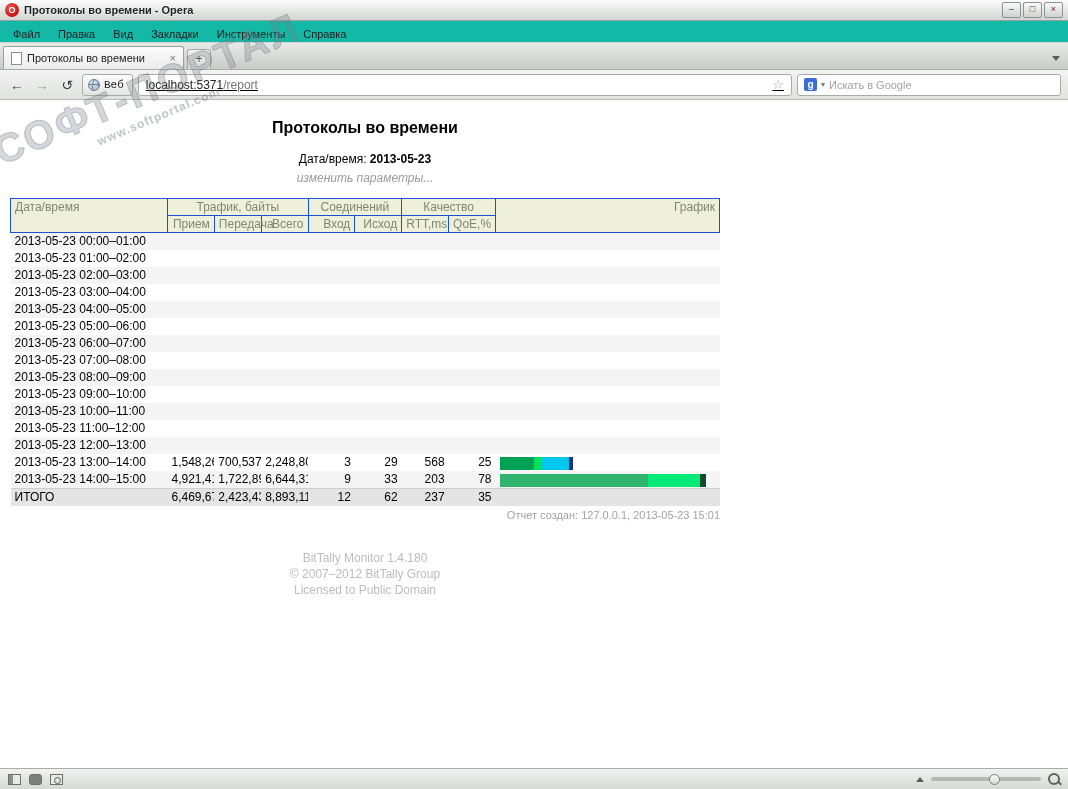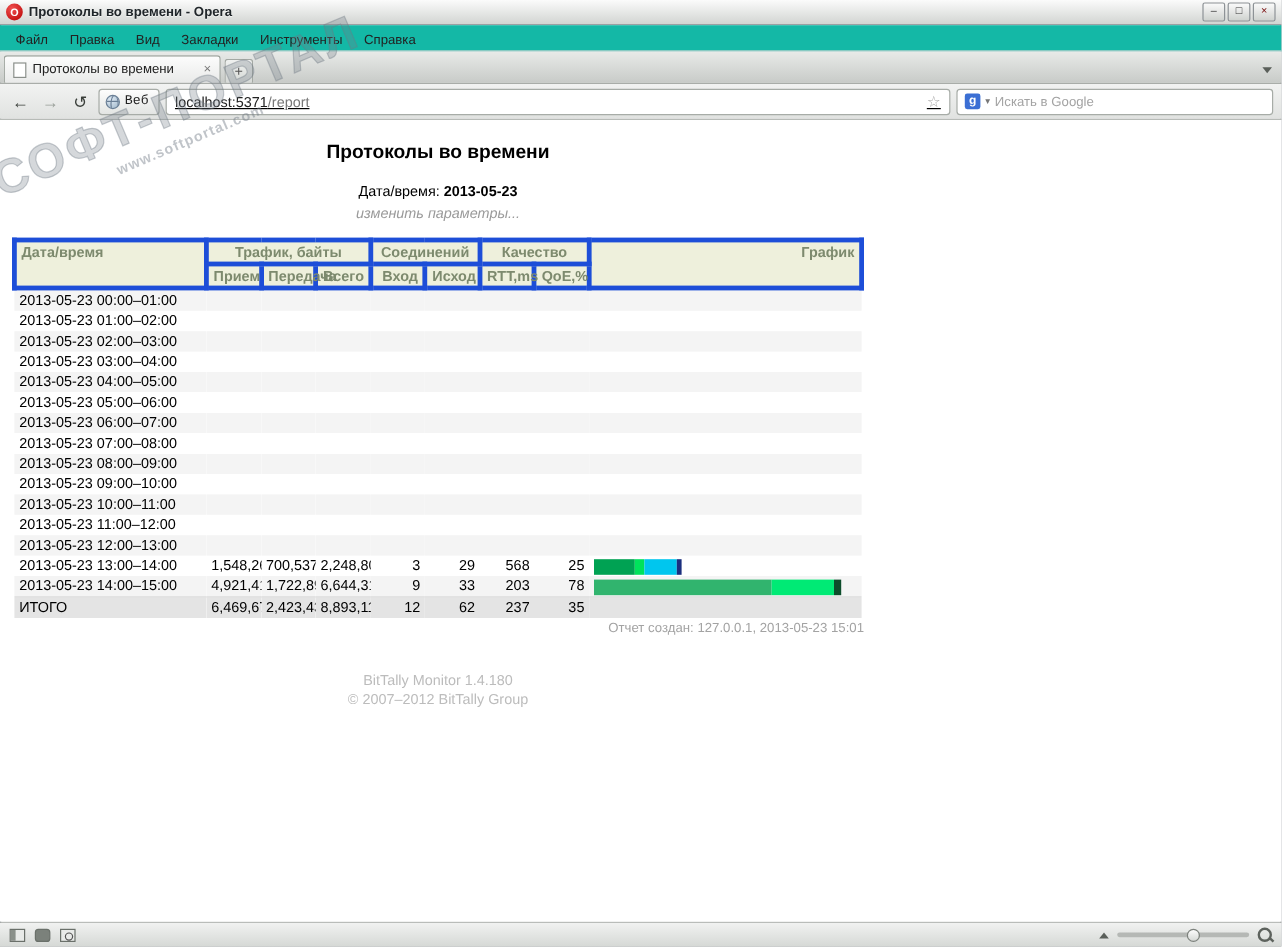--- a/index.html
+++ b/index.html
@@ -68,22 +68,22 @@
 
   
   .content{flex:1;background:#fff;overflow:hidden;position:relative;}
   .page{width:730px;padding-top:19px;}
   h1.pagetitle{margin:0;font-size:16px;font-weight:bold;color:#000;text-align:center;}
   .dateline{margin-top:15px;text-align:center;font-size:12px;color:#000;}
   .dateline b{font-weight:bold;}
   .params{margin-top:5px;text-align:center;font-size:12px;font-style:italic;color:#9a9a9a;}
 
   table.report{border-collapse:collapse;margin:13px 0 0 10px;width:710px;font-size:12px;table-layout:fixed;}
-  table.report thead th{background:#eef0dc;color:#7d8a6e;font-weight:bold;
-    border:4px solid #1d4ed8;padding:1px 4px;height:14px;}
+  table.report thead th{background:#eef0dc;color:#7d8a6e;font-weight:normal;
+    border:1px solid #1d4ed8;padding:1px 4px;height:14px;}
   th.h-date{width:148px;text-align:left;vertical-align:top;}
   th.h-graph{width:215px;text-align:right;vertical-align:top;}
   th.sub{text-align:right;}
   table.report td{padding:1px 4px;height:15px;line-height:15px;color:#000;white-space:nowrap;overflow:hidden;}
   td.c-date{color:#16399e;}
   td.num{text-align:right;}
   td.qoe-alert{color:#cc0000;}
   tr.alt td{background:#f4f4f4;}
   tr.totalrow td{background:#e4e4e4;border-top:1px solid #cfcfcf;}
   td.c-graph{padding:1px 2px;}
@@ -393,20 +393,21 @@
               <td class="num">237</td>
               <td class="num">35</td>
               <td class="c-graph"></td>
             </tr>
           </tbody>
       </table>
       <div class="created">Отчет создан: 127.0.0.1, 2013-05-23 15:01</div>
       <div class="footer">
           <div>BitTally Monitor 1.4.180</div>
           <div>© 2007–2012 BitTally Group</div>
+          <div>Licensed to Public Domain</div>
         </div>
     </div>
   </div>
 
   <div class="statusbar">
     <span class="sb-icon panels"></span>
     <span class="sb-icon round"></span>
     <span class="sb-icon camera"></span>
     <span class="sb-right">
       <span class="sb-arrow"></span>

